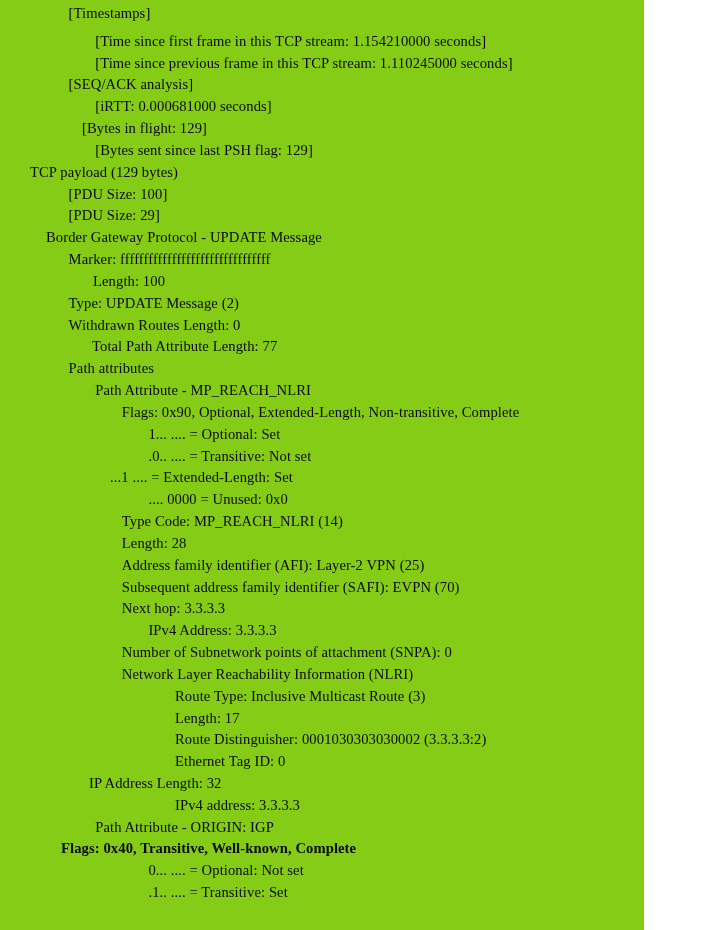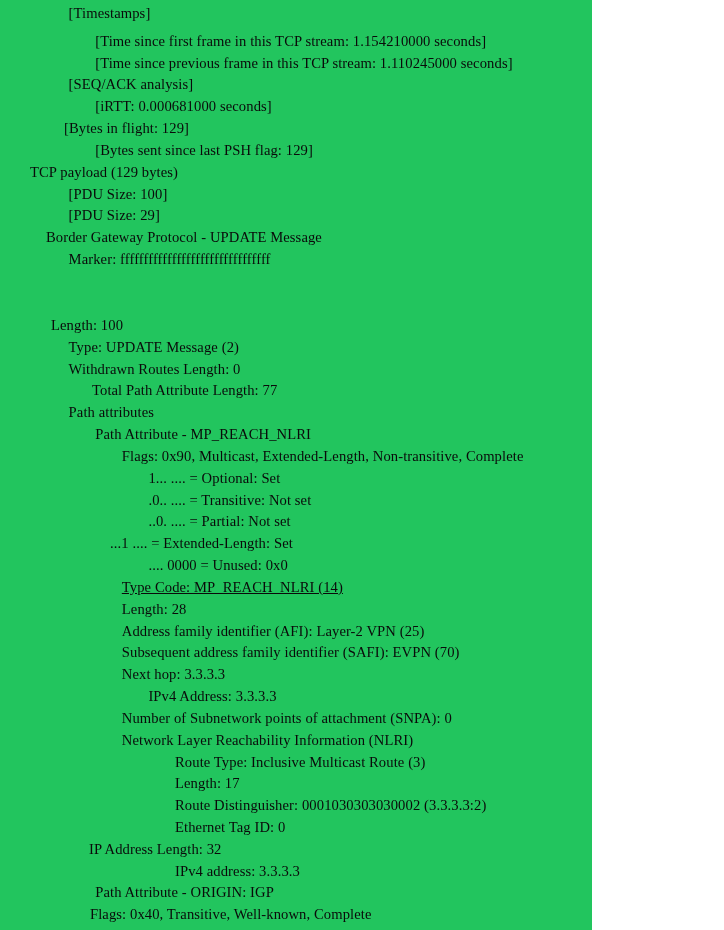--- a/index.html
+++ b/index.html
@@ -2,23 +2,23 @@
 <html><head>
 <meta charset="utf-8">
 <style>
   html, body {
     margin: 0;
     padding: 0;
     background: #ffffff;
   }
   #page {
     position: relative;
-    width: 592px;
+    width: 644px;
     height: 930px;
-    background: #22c55e;
+    background: #84cc16;
     overflow: hidden;
   }
   .protocol-tree {
     position: absolute;
     top: 3px;
     left: 0;
     right: 0;
     font-family: "Liberation Serif", "DejaVu Serif", serif;
     font-size: 14.6px;
     color: #0a0a0a;
@@ -36,51 +36,50 @@
 </head>
 <body>
 
 <div id="page">
   <div class="protocol-tree">
       <div class="tree-row" style="padding-left: 68.6px;"><span>[Timestamps]</span></div>
       <div class="tree-row" style="padding-left: 95.2px; margin-top: 6px;"><span>[Time since first frame in this TCP stream: 1.154210000 seconds]</span></div>
       <div class="tree-row" style="padding-left: 95.2px;"><span>[Time since previous frame in this TCP stream: 1.110245000 seconds]</span></div>
       <div class="tree-row" style="padding-left: 68.6px;"><span>[SEQ/ACK analysis]</span></div>
       <div class="tree-row" style="padding-left: 95.2px;"><span>[iRTT: 0.000681000 seconds]</span></div>
-      <div class="tree-row" style="padding-left: 64px;"><span>[Bytes in flight: 129]</span></div>
+      <div class="tree-row" style="padding-left: 82px;"><span>[Bytes in flight: 129]</span></div>
       <div class="tree-row" style="padding-left: 95.2px;"><span>[Bytes sent since last PSH flag: 129]</span></div>
       <div class="tree-row" style="padding-left: 30px;"><span>TCP payload (129 bytes)</span></div>
       <div class="tree-row" style="padding-left: 68.6px;"><span>[PDU Size: 100]</span></div>
       <div class="tree-row" style="padding-left: 68.6px;"><span>[PDU Size: 29]</span></div>
       <div class="tree-row" style="padding-left: 46px;"><span>Border Gateway Protocol - UPDATE Message</span></div>
       <div class="tree-row" style="padding-left: 68.6px;"><span>Marker: ffffffffffffffffffffffffffffffff</span></div>
-      <div class="tree-row" style="padding-left: 51px; margin-top: 44px;"><span>Length: 100</span></div>
+      <div class="tree-row" style="padding-left: 93px;"><span>Length: 100</span></div>
       <div class="tree-row" style="padding-left: 68.6px;"><span>Type: UPDATE Message (2)</span></div>
       <div class="tree-row" style="padding-left: 68.6px;"><span>Withdrawn Routes Length: 0</span></div>
       <div class="tree-row" style="padding-left: 92px;"><span>Total Path Attribute Length: 77</span></div>
       <div class="tree-row" style="padding-left: 68.6px;"><span>Path attributes</span></div>
       <div class="tree-row" style="padding-left: 95.2px;"><span>Path Attribute - MP_REACH_NLRI</span></div>
-      <div class="tree-row" style="padding-left: 121.8px;"><span>Flags: 0x90, Multicast, Extended-Length, Non-transitive, Complete</span></div>
+      <div class="tree-row" style="padding-left: 121.8px;"><span>Flags: 0x90, Optional, Extended-Length, Non-transitive, Complete</span></div>
       <div class="tree-row" style="padding-left: 148.4px;"><span>1... .... = Optional: Set</span></div>
       <div class="tree-row" style="padding-left: 148.4px;"><span>.0.. .... = Transitive: Not set</span></div>
-      <div class="tree-row" style="padding-left: 148.4px;"><span>..0. .... = Partial: Not set</span></div>
       <div class="tree-row" style="padding-left: 110px;"><span>...1 .... = Extended-Length: Set</span></div>
       <div class="tree-row" style="padding-left: 148.4px;"><span>.... 0000 = Unused: 0x0</span></div>
-      <div class="tree-row" style="padding-left: 121.8px; text-decoration: underline;"><span>Type Code: MP_REACH_NLRI (14)</span></div>
+      <div class="tree-row" style="padding-left: 121.8px;"><span>Type Code: MP_REACH_NLRI (14)</span></div>
       <div class="tree-row" style="padding-left: 121.8px;"><span>Length: 28</span></div>
       <div class="tree-row" style="padding-left: 121.8px;"><span>Address family identifier (AFI): Layer-2 VPN (25)</span></div>
       <div class="tree-row" style="padding-left: 121.8px;"><span>Subsequent address family identifier (SAFI): EVPN (70)</span></div>
       <div class="tree-row" style="padding-left: 121.8px;"><span>Next hop: 3.3.3.3</span></div>
       <div class="tree-row" style="padding-left: 148.4px;"><span>IPv4 Address: 3.3.3.3</span></div>
       <div class="tree-row" style="padding-left: 121.8px;"><span>Number of Subnetwork points of attachment (SNPA): 0</span></div>
       <div class="tree-row" style="padding-left: 121.8px;"><span>Network Layer Reachability Information (NLRI)</span></div>
       <div class="tree-row" style="padding-left: 175px;"><span>Route Type: Inclusive Multicast Route (3)</span></div>
       <div class="tree-row" style="padding-left: 175px;"><span>Length: 17</span></div>
       <div class="tree-row" style="padding-left: 175px;"><span>Route Distinguisher: 0001030303030002 (3.3.3.3:2)</span></div>
       <div class="tree-row" style="padding-left: 175px;"><span>Ethernet Tag ID: 0</span></div>
       <div class="tree-row" style="padding-left: 89px;"><span>IP Address Length: 32</span></div>
       <div class="tree-row" style="padding-left: 175px;"><span>IPv4 address: 3.3.3.3</span></div>
       <div class="tree-row" style="padding-left: 95.2px;"><span>Path Attribute - ORIGIN: IGP</span></div>
-      <div class="tree-row" style="padding-left: 90px;"><span>Flags: 0x40, Transitive, Well-known, Complete</span></div>
+      <div class="tree-row" style="padding-left: 61px; font-weight: bold;"><span>Flags: 0x40, Transitive, Well-known, Complete</span></div>
       <div class="tree-row" style="padding-left: 148.4px;"><span>0... .... = Optional: Not set</span></div>
       <div class="tree-row" style="padding-left: 148.4px;"><span>.1.. .... = Transitive: Set</span></div>
     </div>
 </div>
 
 </body></html>

